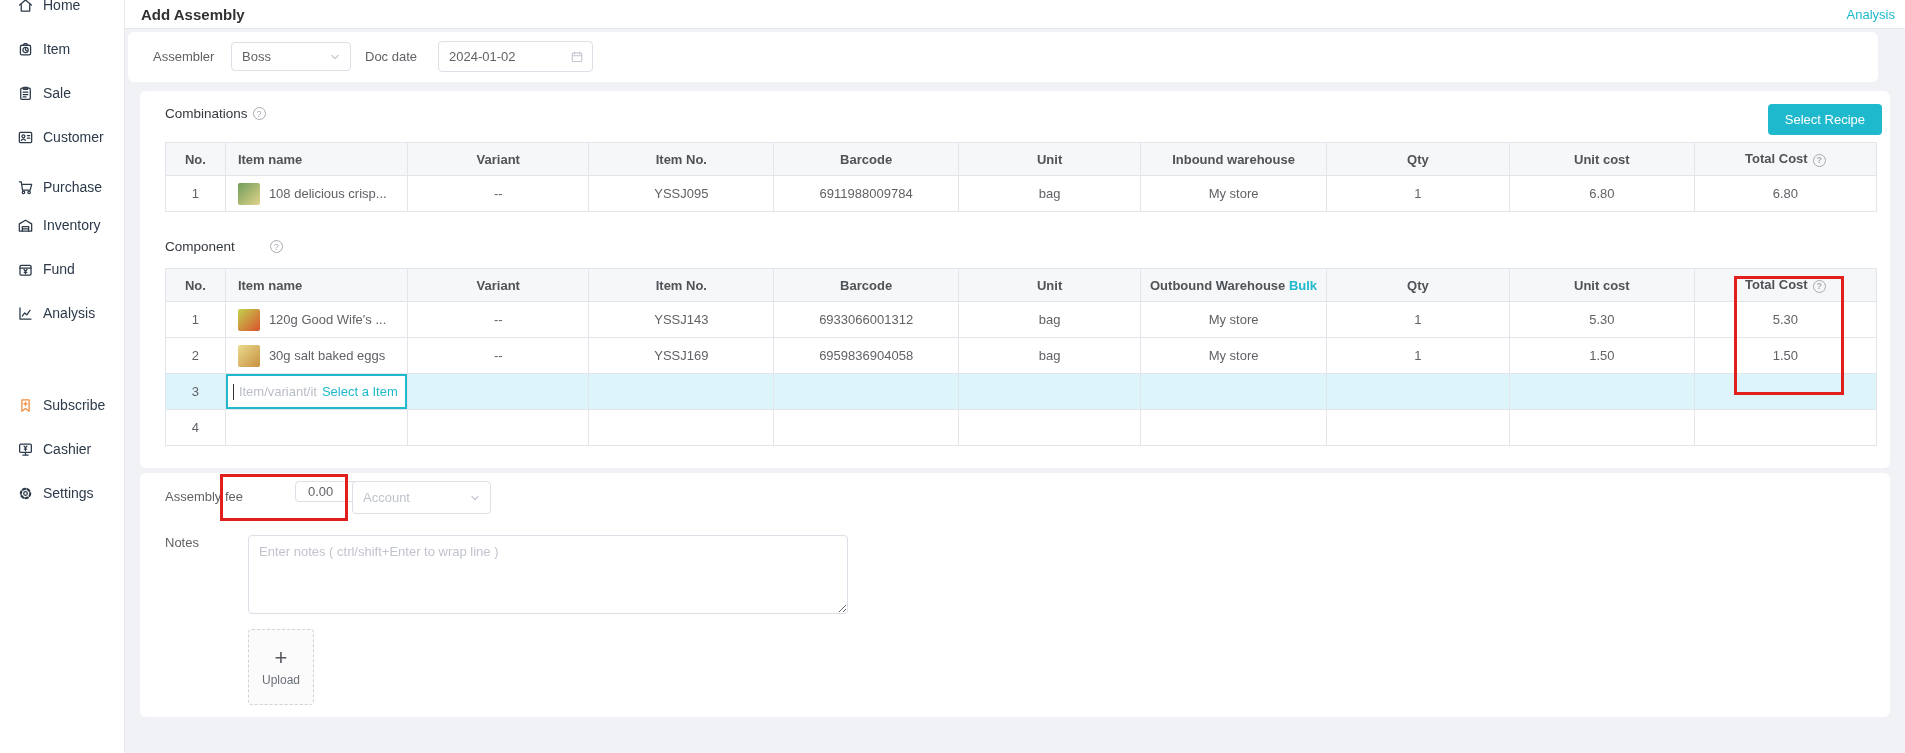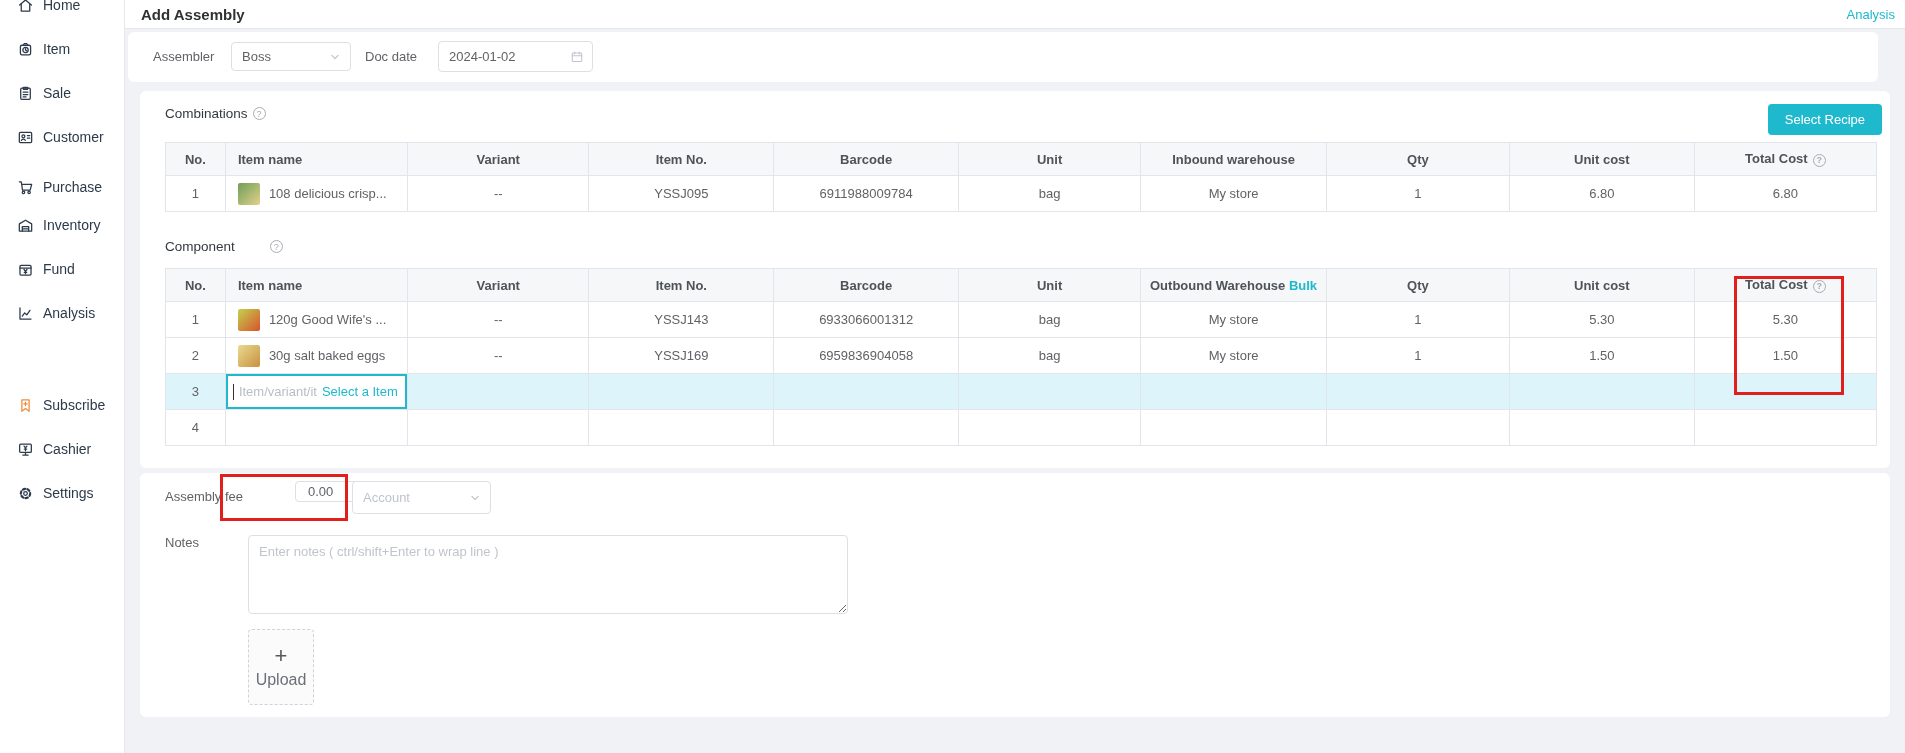--- a/index.html
+++ b/index.html
@@ -70,21 +70,21 @@
     font-size:13px; color:#606266; padding:0 12px; font-family:inherit; outline:none; background:#fff; }
   textarea.notes { position:absolute; left:108px; top:62px; width:600px; height:79px;
     border:1px solid #dcdfe6; border-radius:4px; resize:both;
     font-family:inherit; font-size:13px; padding:8px 10px; color:#606266; outline:none; }
   textarea.notes::placeholder { color:#c0c4cc; }
   .upload-box { position:absolute; left:108px; top:156px; width:66px; height:76px;
     border:1px dashed #cfd3d8; border-radius:4px; background:#fbfbfc;
     display:flex; flex-direction:column; align-items:center; justify-content:center;
     gap:5px; cursor:pointer; }
   .upload-plus { font-size:22px; line-height:20px; color:#55595e; }
-  .upload-label { font-size:16px; color:#6b7077; }
+  .upload-label { font-size:12px; color:#6b7077; }
   .upload-hints { position:absolute; left:240px; top:195px; font-size:12px;
     color:#8f959c; line-height:18.5px; }
   
   .ann { position:absolute; border:3px solid #e1201d; z-index:10; pointer-events:none; }
   #ann-total { left:1734px; top:276px; width:110px; height:119px; }
   #ann-fee   { left:220px;  top:474px; width:128px; height:47px;  }
 </style>
 </head>
 <body>
 

